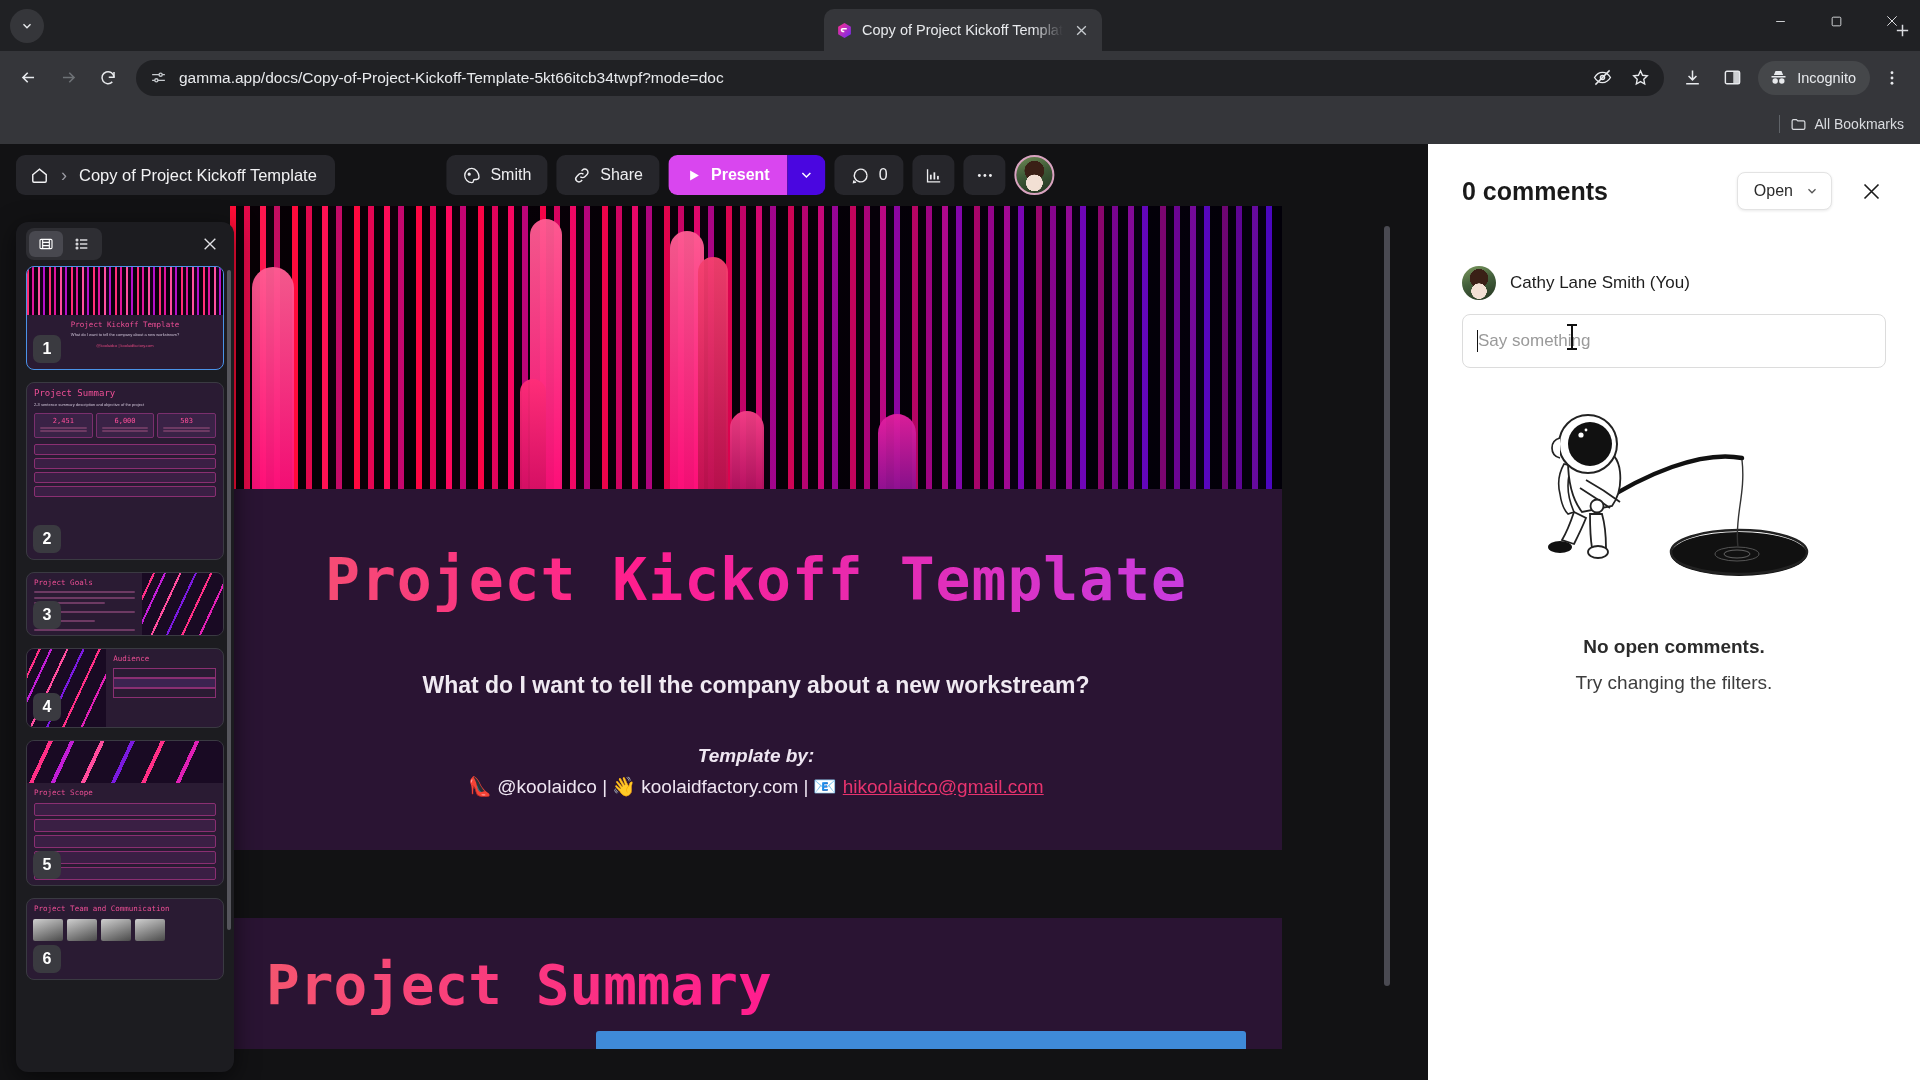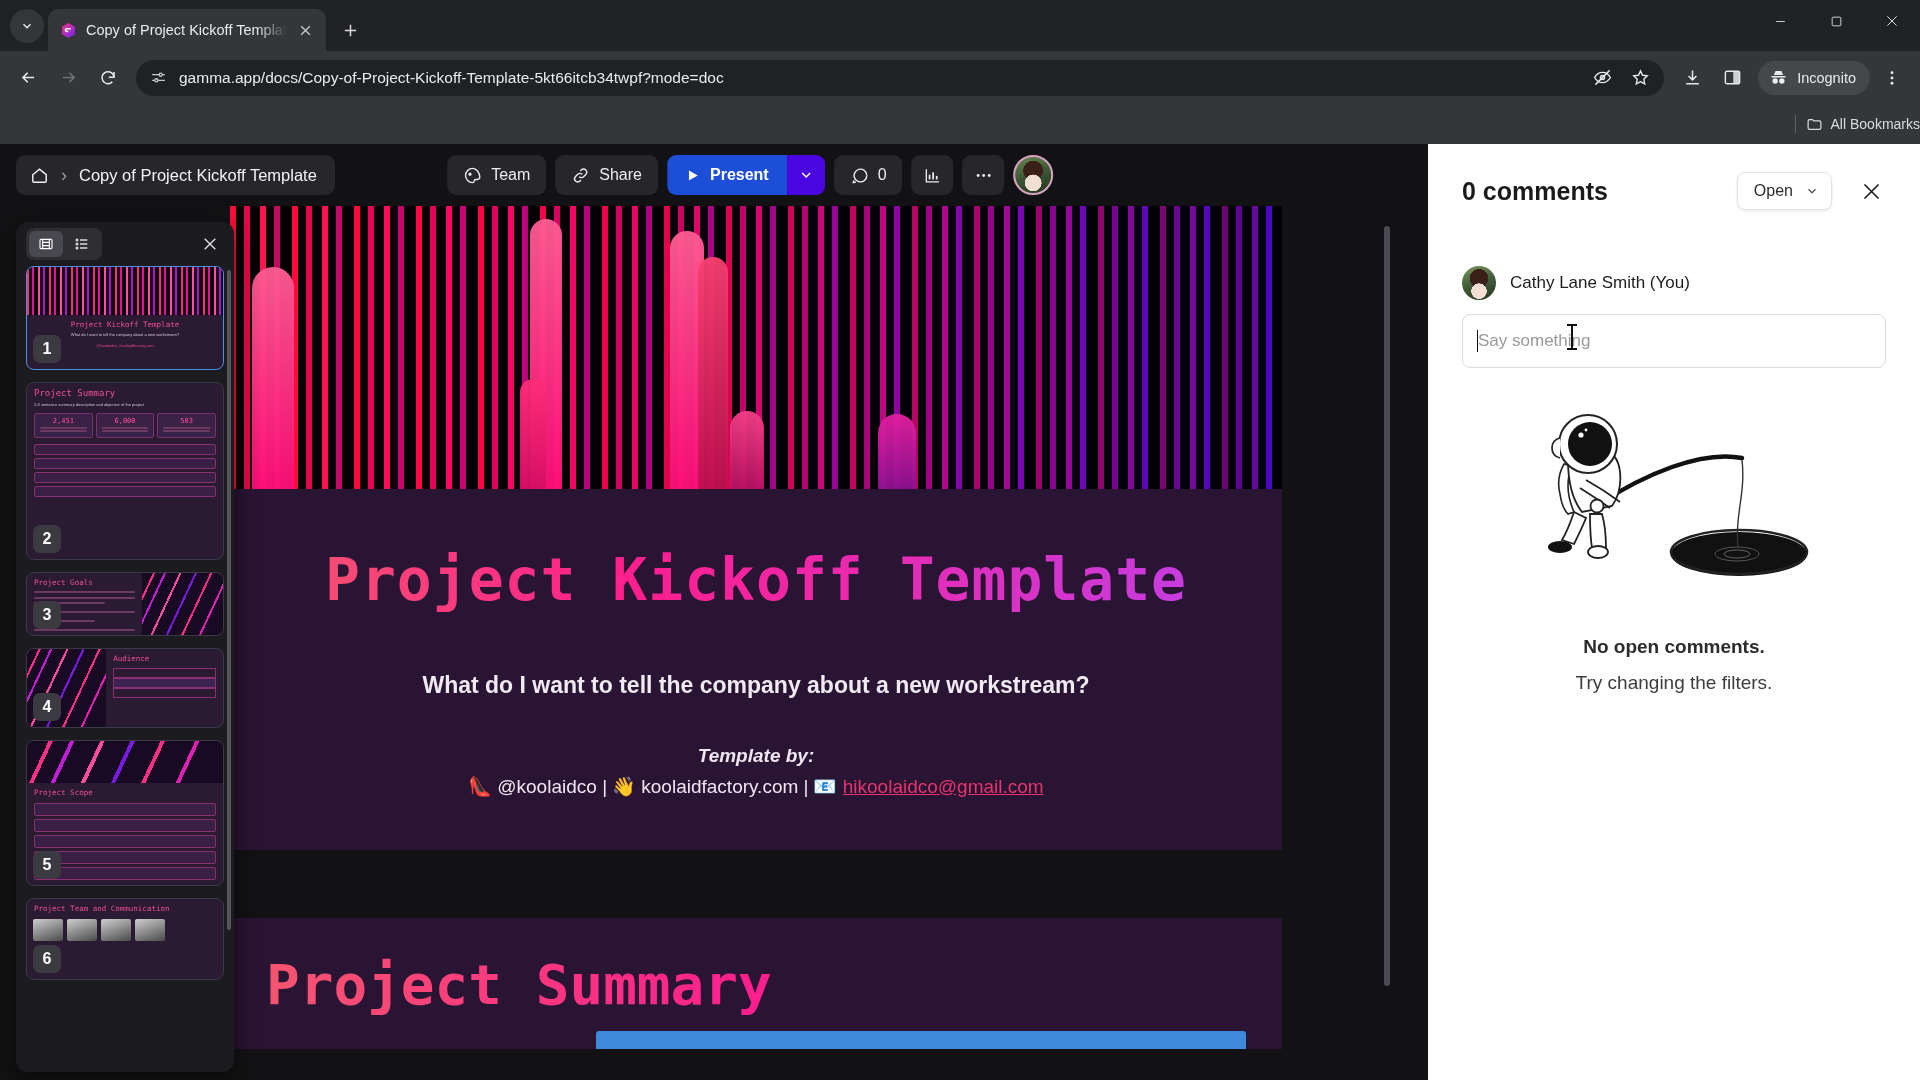--- a/index.html
+++ b/index.html
@@ -8,21 +8,21 @@
     overflow: hidden;
     font-family: "Liberation Sans", sans-serif;
     background: #202124;
   }
 
   
   .browser { width: 1920px; height: 1080px; display: flex; flex-direction: column; background: #202124; }
 
   .tabstrip {
     height: 51px; background: #202124; display: flex; align-items: flex-end;
-    padding-left: 6px; position: relative;
+    padding-left: 6px; position: relative; justify-content: space-between;
   }
   .tab-list-btn {
     width: 34px; height: 34px; margin: 0 4px 8px 4px; border-radius: 17px;
     background: #35363a; display: flex; align-items: center; justify-content: center;
     color: #e8eaed; flex: none;
   }
   .tab {
     height: 42px; min-width: 260px; max-width: 300px; background: #35363a;
     border-radius: 10px 10px 0 0; display: flex; align-items: center;
     padding: 0 10px 0 12px; gap: 9px; position: relative;
@@ -55,21 +55,21 @@
   .omni-url { color: #e8eaed; font-size: 15.5px; white-space: nowrap; overflow: hidden; flex:1; }
   .omni-right { display: flex; align-items: center; gap: 2px; }
   .tb-icon { width: 36px; height: 36px; border-radius: 18px; display: flex; align-items: center; justify-content: center; color: #e8eaed; flex: none; }
   .incognito-pill {
     height: 34px; border-radius: 17px; background: #45474a; display: flex; align-items: center;
     gap: 8px; padding: 0 14px 0 10px; color: #e8eaed; font-size: 14.5px; margin-left: 4px; flex:none;
   }
 
   .bookmarks {
     height: 40px; background: #35363a; display: flex; align-items: center;
-    justify-content: flex-end; gap: 10px; color: #dadce0; font-size: 14px;
+    justify-content: flex-end; padding-right: 16px; gap: 10px; color: #dadce0; font-size: 14px;
   }
   .bm-sep { width: 1px; height: 18px; background: #5f6368; }
   .bm-item { display: flex; align-items: center; gap: 8px; }
 
   
   .page { flex: 1; display: flex; background: #0e0e11; position: relative; min-height: 0; }
 
   .doc-area { flex: 1; position: relative; background: #121214; overflow: hidden; }
 
   
@@ -82,21 +82,21 @@
     border-radius: 9px; height: 40px; padding: 0 18px 0 14px; color: #f2f2f4; font-size: 16.5px;
   }
   .gheader-right { position: absolute; left: 50%; transform: translateX(-44%); display: flex; align-items: center; gap: 9px; }
   .gbtn {
     height: 40px; border-radius: 9px; background: #26262b; color: #ededf0;
     display: flex; align-items: center; gap: 9px; padding: 0 16px; font-size: 16px; font-weight: 500;
   }
   .gbtn.icon-only { width: 42px; padding: 0; justify-content: center; }
   .present-group { display: flex; height: 40px; border-radius: 9px; overflow: hidden; }
   .present-main {
-    background: #1d4ed8; color: #fff; display: flex; align-items: center; gap: 10px;
+    background: #d946ef; color: #fff; display: flex; align-items: center; gap: 10px;
     padding: 0 18px; font-size: 16px; font-weight: 600;
   }
   .present-caret { background: #4a06e0; width: 38px; display: flex; align-items: center; justify-content: center; color: #fff; }
   .avatar {
     width: 40px; height: 40px; border-radius: 50%; flex: none; overflow: hidden;
     border: 2px solid #d9a3c0;
     background:
       radial-gradient(circle at 50% 72%, #f2e0d4 0 26%, transparent 27%),
       radial-gradient(circle at 50% 38%, #3a2016 0 34%, transparent 35%),
       linear-gradient(160deg, #6d8a54 0%, #3e5a37 45%, #22331f 100%);
@@ -388,21 +388,21 @@
         </div>
 
         <div class="gheader-right">
           <div class="gbtn">
             <span style="display:flex">
               <svg width="19" height="19" viewBox="0 0 24 24" stroke="currentColor" stroke-width="1.7" fill="none">
                 <path d="M12 3a9 9 0 100 18c1.2 0 1.8-.9 1.8-1.8 0-1.5 1-2.2 2.2-2.2H18a3 3 0 003-3c0-5-4-11-9-11z"></path>
                   <circle cx="8.6" cy="10.4" r="1.2" fill="currentColor"></circle>
               </svg>
             </span>
-            <span>Team</span>
+            <span>Smith</span>
           </div>
           <div class="gbtn">
             <span style="display:flex">
               <svg width="19" height="19" viewBox="0 0 24 24" stroke="currentColor" stroke-width="1.8" fill="none">
                 <path d="M10 13.5a4 4 0 005.7 0l2.8-2.8a4 4 0 10-5.7-5.7L11.6 6.2"></path>
                 <path d="M14 10.5a4 4 0 00-5.7 0l-2.8 2.8a4 4 0 105.7 5.7l1.2-1.2"></path>
               </svg>
             </span>
             <span>Share</span>
           </div>

